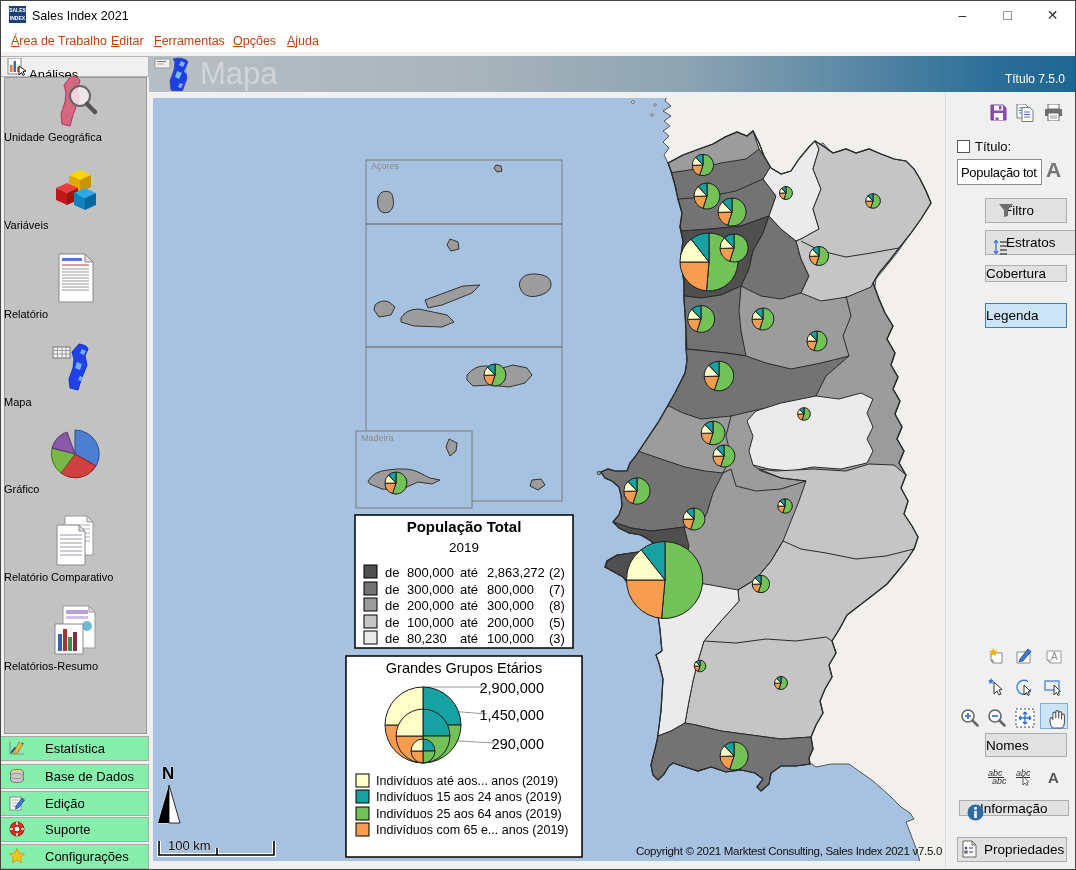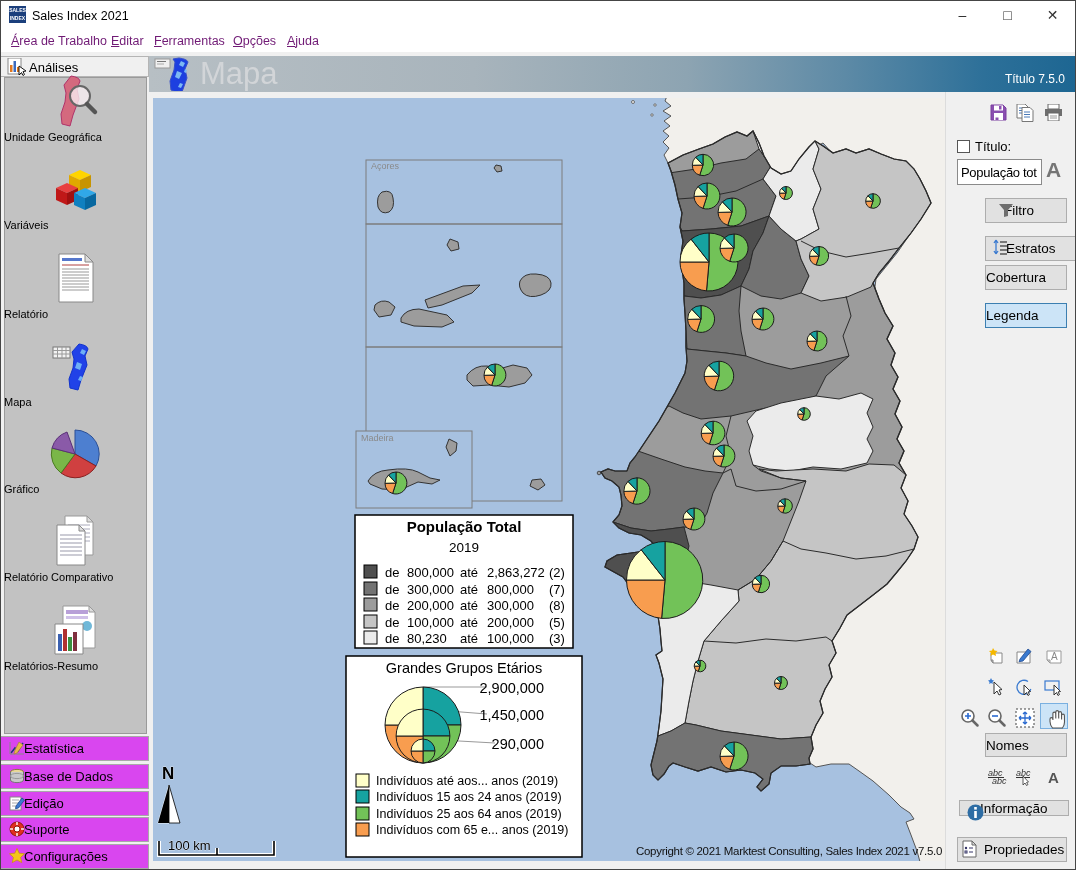--- a/index.html
+++ b/index.html
@@ -1,26 +1,26 @@
 <!DOCTYPE html>
 <html><head><meta charset="utf-8"><style>
 *{margin:0;padding:0;box-sizing:border-box;font-family:"Liberation Sans",sans-serif}
 body{width:1076px;height:870px;position:relative;background:#f0f0f0;overflow:hidden;border:1px solid #454545}
 .abs{position:absolute}
 .titlebar{left:0;top:0;width:1076px;height:28px;background:#fff}
 .appicon{left:8px;top:5px;width:17px;height:17px;background:#1b3f7c;color:#fff;font-size:5px;line-height:8px;text-align:center;font-weight:bold;overflow:hidden}
 .apptitle{left:31px;top:8px;font-size:12.5px;color:#000}
 .winbtn{top:0;width:45px;height:28px;text-align:center;line-height:28px;font-size:14px;color:#333;font-weight:300}
 .menubar{left:0;top:28px;width:1076px;height:24px;background:#fff;border-bottom:1px solid #f0f0f0}
-.menu{position:absolute;top:5px;font-size:12.5px;color:#701a75}
-
-.analises{left:0;top:55px;width:148px;height:21px;background:#f0f0f0;border:1px solid #b5b5b5;border-left:none;font-size:13px;color:#000;padding:3px 0 0 28px}
+.menu{position:absolute;top:5px;font-size:12.5px;color:#c2410c}
+
+.analises{left:0;top:55px;width:148px;height:21px;background:#f0f0f0;border:1px solid #b5b5b5;border-left:none;font-size:13px;color:#000;padding:10px 0 0 28px}
 .leftgray{left:3px;top:76px;width:143px;height:657px;background:#c2c2c2;border:1px solid #9a9a9a}
 .licon{position:absolute;left:0;width:143px;text-align:left;font-size:11px;color:#000}
-.lbtn{left:0;width:148px;height:25px;background:#d946ef;border:1px solid #a9a9a9;border-left:none;font-size:13px;color:#000;padding:4px 0 0 23px}
+.lbtn{left:0;width:148px;height:25px;background:#86efac;border:1px solid #a9a9a9;border-left:none;font-size:13px;color:#000;padding:4px 0 0 44px}
 
 .maphdr{left:148px;top:55px;width:928px;height:36px;background:linear-gradient(to right,#b7bfc4 0%,#a8b4bc 35%,#8da4b2 58%,#5d8aa6 75%,#2d7099 90%,#1d6692 100%)}
 .maphdr .t{position:absolute;left:51px;top:0px;font-size:31px;color:#d2d5d8}
 .versao{right:10px;top:71px;font-size:12px;color:#fff}
 
 .rp{left:944px;top:91px;width:131px;height:779px;background:#f0f0f0;border-left:1px solid #dcdcdc}
 .btn{position:absolute;background:#e1e1e1;border:1px solid #adadad;font-size:13.5px;color:#000;display:flex;align-items:center;}
 .tbox{position:absolute;left:11px;top:67px;width:85px;height:26px;background:#fff;border:1px solid #8a8a8a;font-size:13px;padding:5px 4px 0 3px;white-space:nowrap;overflow:hidden;letter-spacing:-0.3px}
 svg{display:block}
 </style></head><body>
@@ -452,33 +452,33 @@
     <div class="abs" style="left:11px;top:48px;width:13px;height:13px;background:#fff;border:1px solid #555"></div>
     <div class="abs" style="left:29px;top:47px;font-size:13px">Título:</div>
     <div class="tbox">População tot</div>
     <div class="abs" style="left:100px;top:66px;font-size:21px;font-weight:bold;color:#757575">A</div>
     <div class="btn" style="left:39px;top:106px;width:82px;height:25px">
       <span style="margin-left:18px">Filtro</span>
     </div>
     <svg class="abs" style="left:52px;top:111px" width="16" height="15" viewBox="0 0 16 15">
       <path d="M1,1 L15,1 L10,7 L10,13 L6,14 L6,7 Z" fill="#6e6e6e"></path>
     </svg>
-    <div class="btn" style="left:39px;top:144px;width:92px;height:25px">
+    <div class="btn" style="left:39px;top:138px;width:92px;height:25px">
       <span style="margin-left:20px">Estratos</span>
     </div>
     <svg class="abs" style="left:46px;top:147px" width="16" height="16" viewBox="0 0 16 16">
 <path d="M4,1 L4,15 M4,1 L2,4 M4,1 L6,4 M4,15 L2,12 M4,15 L6,12" stroke="#3a7ad0" fill="none" stroke-width="1.3"></path>
 <g stroke="#555" stroke-width="1.5">
         <line x1="8" y1="3" x2="15" y2="3"></line>
         <line x1="8" y1="7" x2="15" y2="7"></line>
         <line x1="8" y1="11" x2="15" y2="11"></line>
         <line x1="8" y1="15" x2="15" y2="15"></line>
       </g>
     </svg>
-    <div class="btn" style="left:39px;top:173px;width:82px;height:25px">Cobertura</div>
+    <div class="btn" style="left:39px;top:173px;width:82px;height:17px">Cobertura</div>
     <div class="btn" style="left:39px;top:211px;width:82px;height:25px;background:#cce4f7;border-color:#3c7fb1">Legenda</div>
     <svg class="abs" style="left:42px;top:555px" width="78" height="18" viewBox="0 0 78 18">
 <g>
         <path d="M3,6 L14,6 L14,16 L5,16 L3,13 Z" fill="#fff" stroke="#888"></path>
         <path d="M3,13 L5,16 L5,13 Z" fill="#ccc" stroke="#888"></path>
 <path d="M5,1 l1.5,2.5 3,0.5 -2,2 0.5,3 -3,-1.5 -2.5,1.5 0.5,-3 -2,-2 3,-0.5 Z" fill="#f5b800"></path>
       </g>
 <g transform="translate(28,0)">
         <path d="M1,5 L14,5 L14,16 L1,16 Z" fill="#fff" stroke="#888"></path>
 <path d="M4,12 L12,2 L15,4.5 L7,14 L3,14.7 Z" fill="#3a7ad0" stroke="#204a90" stroke-width="0.8"></path>

